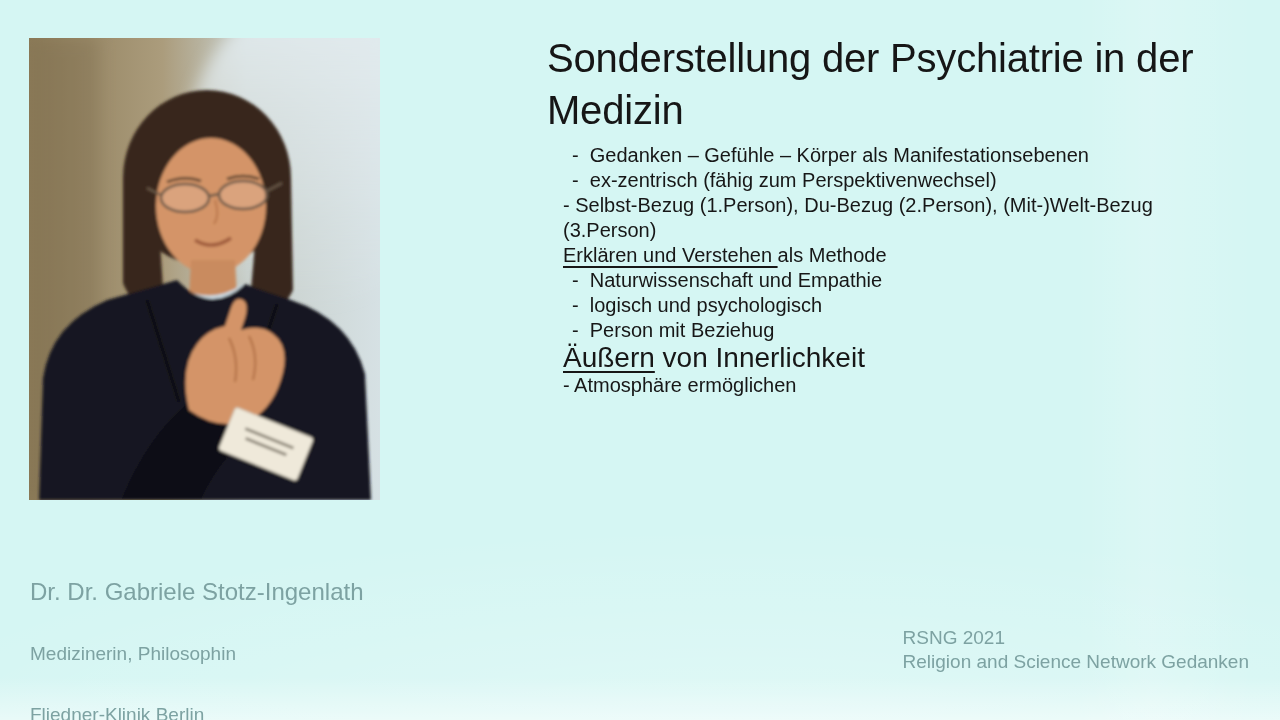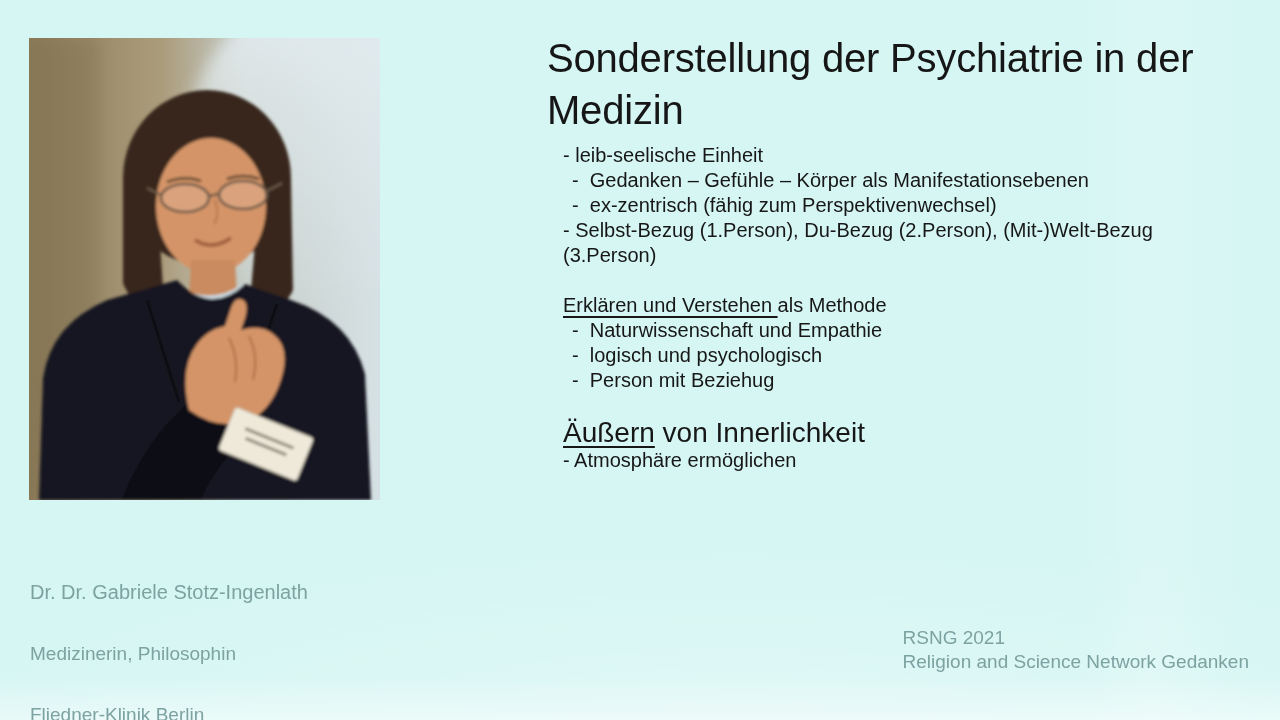--- a/index.html
+++ b/index.html
@@ -42,38 +42,38 @@
 
   
   .content {
     position: absolute;
     left: 563px; top: 143px;
     width: 682px;
     font-size: 20px;
     line-height: 25px;
     color: #171717;
   }
-  .section + .section { margin-top: 25px; }
+  .section + .section { }
   .heading { white-space: pre-wrap; }
   .heading .u {
     text-decoration: underline;
     text-underline-offset: 4px;
     text-decoration-thickness: 1.5px;
   }
   .bullet { white-space: pre-wrap; }
   .bullet.l2 { padding-left: 9px; }
   .section.s3 .heading { font-size: 28px; line-height: 30px; }
 
   
   .speaker {
     position: absolute;
     left: 30px; top: 577px;
     color: #7da2a2;
   }
-  .speaker .name { font-size: 20px; line-height: 30px; margin-bottom: 16px; }
+  .speaker .name { font-size: 24px; line-height: 30px; margin-bottom: 16px; }
   .speaker .role { font-size: 19px; line-height: 28px; margin-top: 33px; }
 
   .event {
     position: absolute;
     right: 31px; top: 626px;
     color: #7da2a2;
     font-size: 19px;
     line-height: 24px;
   }
 </style>
@@ -153,21 +153,20 @@
         </g>
       </g>
     </svg>
   </div>
 
   <div class="title">Sonderstellung der Psychiatrie in der Medizin</div>
 
   <div class="content">
 
     <div class="section s1">
-      <div class="bullet l1">- leib-seelische Einheit</div>
       <div class="bullet l2">-  Gedanken – Gefühle – Körper als Manifestationsebenen</div>
       <div class="bullet l2">-  ex-zentrisch (fähig zum Perspektivenwechsel)</div>
       <div class="bullet l1">- Selbst-Bezug (1.Person), Du-Bezug (2.Person), (Mit-)Welt-Bezug (3.Person)</div>
     </div>
 
     <div class="section s2">
       <div class="heading"><span class="u">Erklären und Verstehen </span><span>als Methode</span></div>
       <div class="bullet l2">-  Naturwissenschaft und Empathie</div>
       <div class="bullet l2">-  logisch und psychologisch</div>
       <div class="bullet l2">-  Person mit Beziehug</div>

